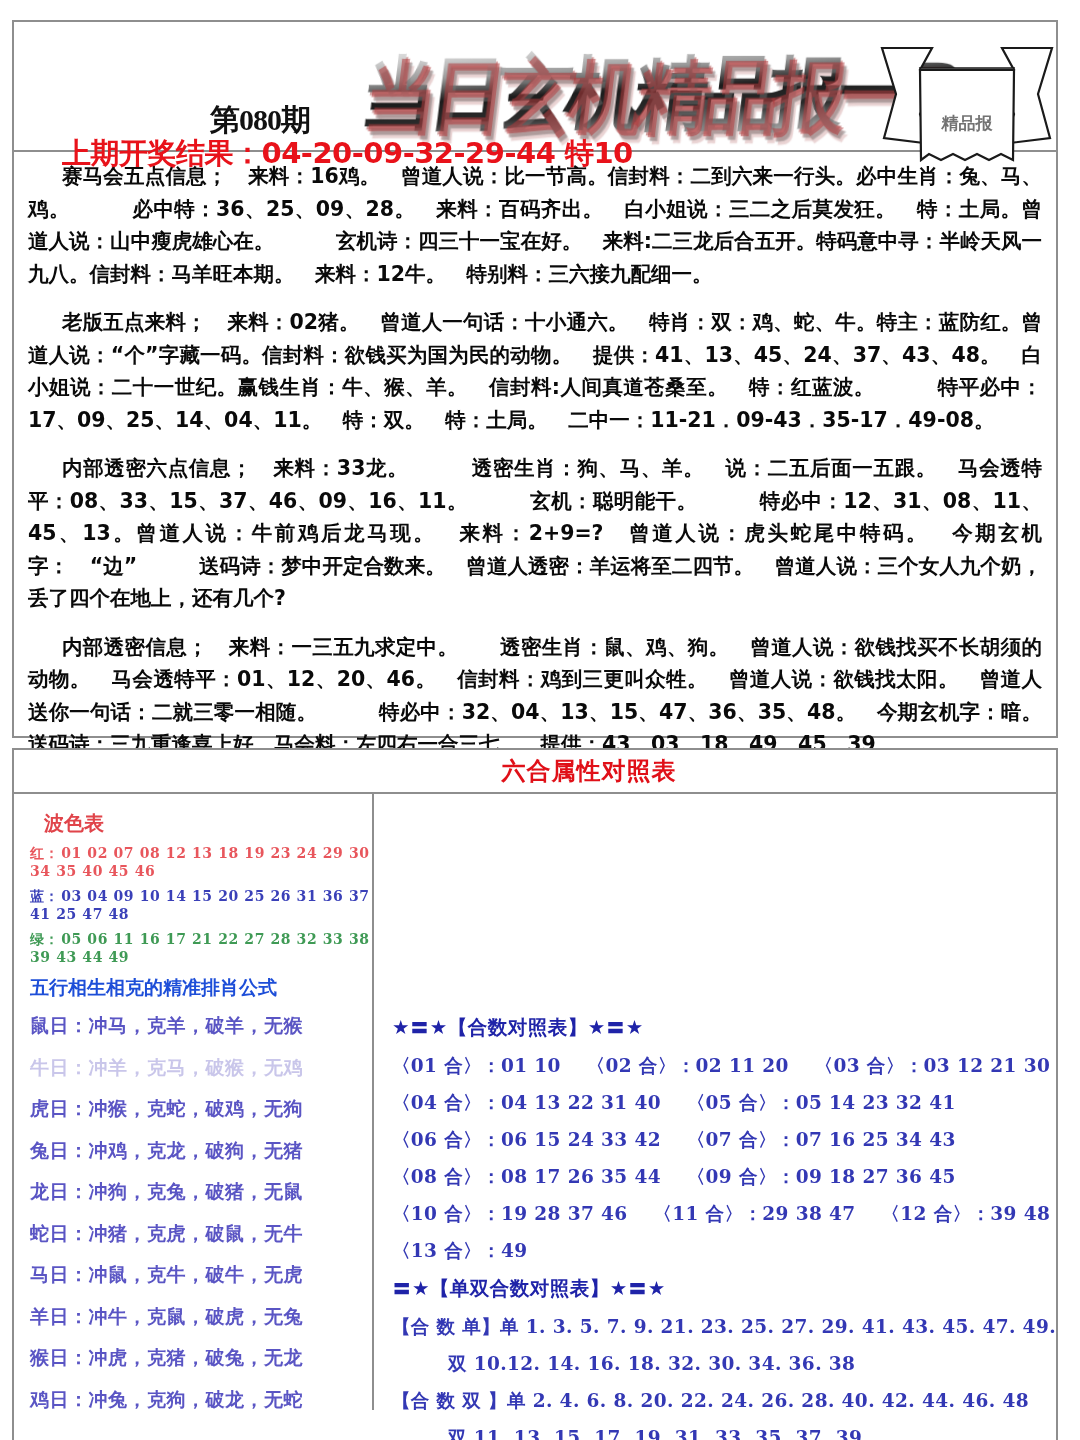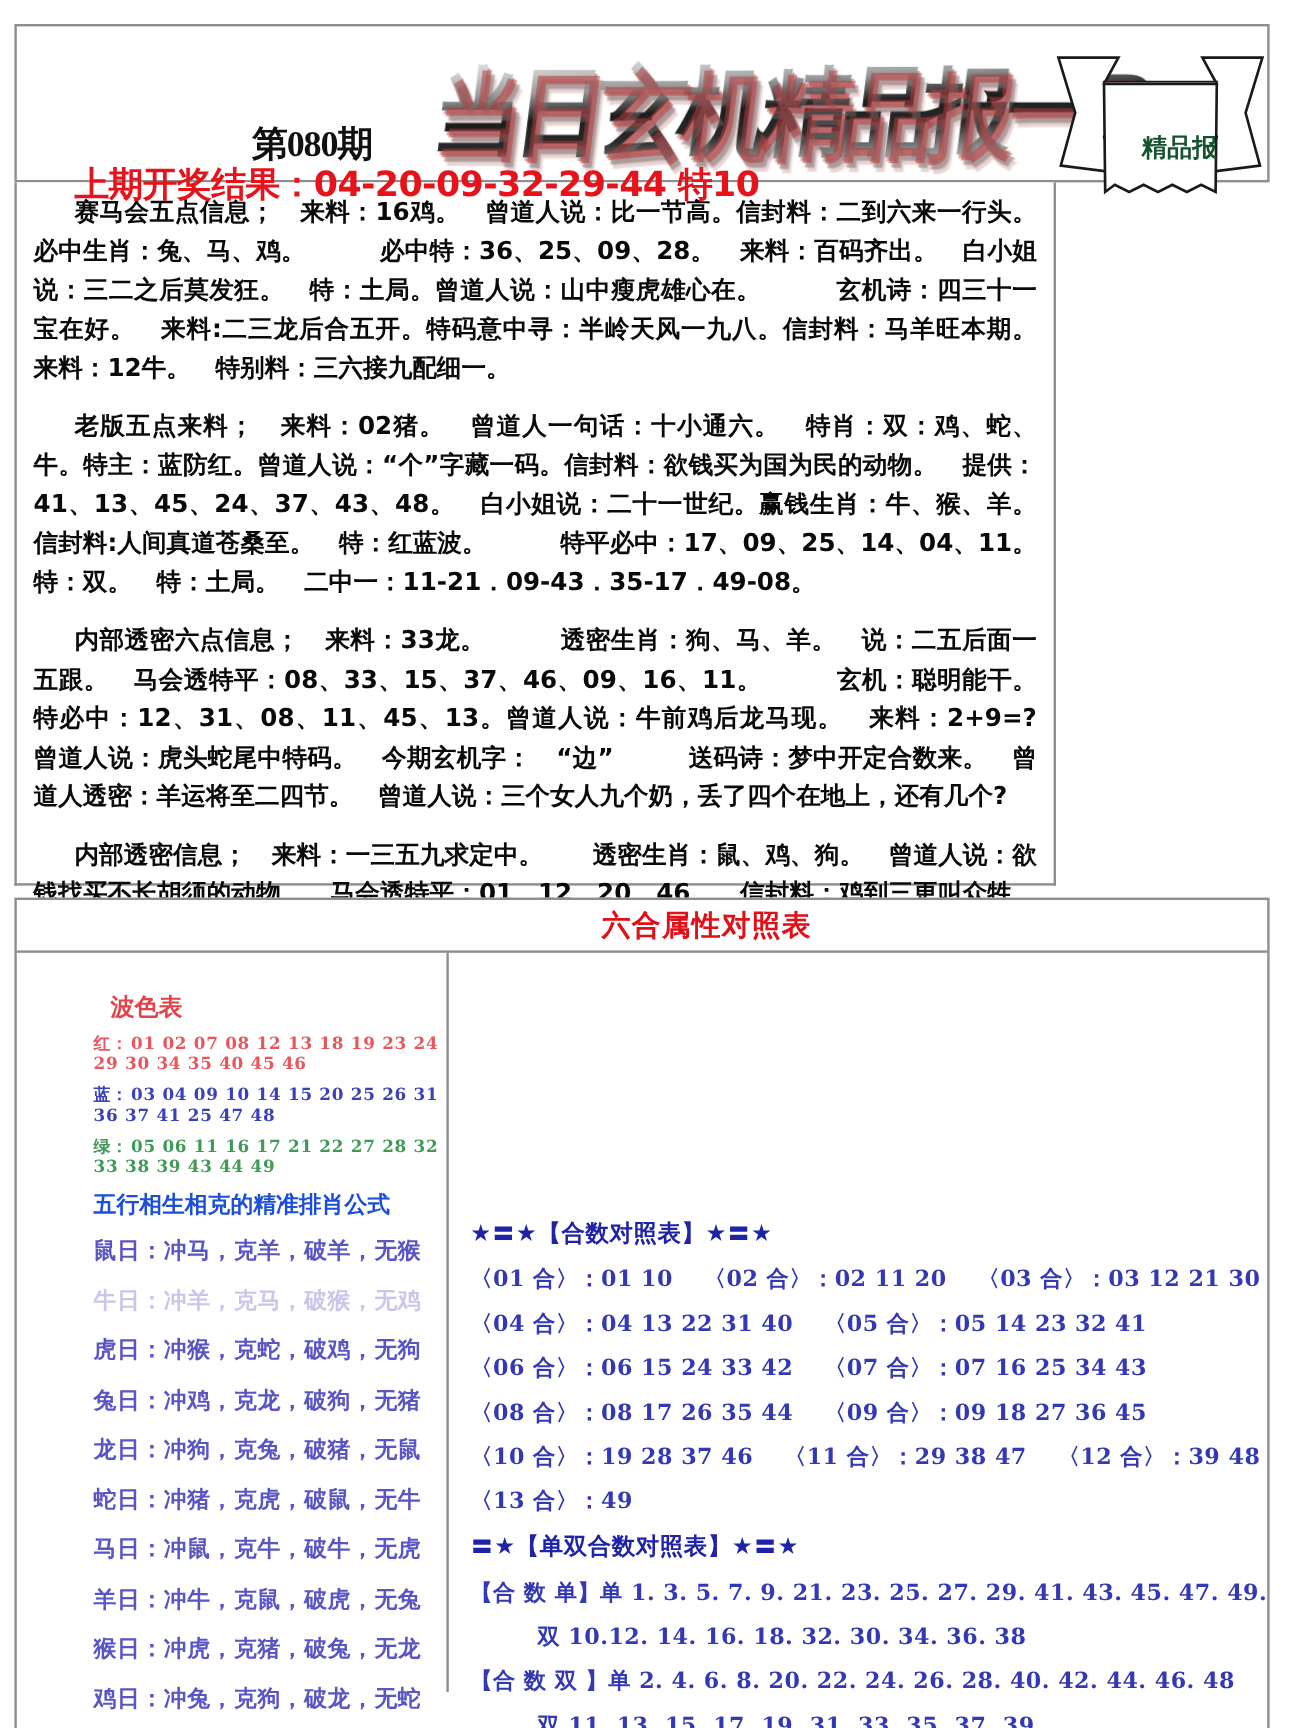--- a/index.html
+++ b/index.html
@@ -49,28 +49,27 @@
     pointer-events:none;
   }
 
   
   .ribbon{
     position:absolute;left:862px;top:22px;width:182px;height:128px;z-index:6;
   }
   .ribbon svg{display:block;}
   .ribbon-label{
     position:absolute;left:50%;top:62%;transform:translate(-50%,-50%);
-    font-size:21px;font-weight:bold;color:#14532d;white-space:nowrap;
+    font-size:17px;font-weight:bold;color:#737373;white-space:nowrap;
     letter-spacing:0px;
-    margin-left:16px;
   }
 
   
   .article{
-    position:absolute;left:12px;top:152px;width:868px;height:586px;
+    position:absolute;left:12px;top:152px;width:1046px;height:586px;
     border:2px solid #8e8e8e;border-top:none;background:#fff;box-sizing:border-box;
     padding:8px 14px 0 14px;
   }
   .para{
     font-size:20.5px;line-height:32.5px;color:#0a0a0a;font-weight:bold;
     text-align:justify;text-align-last:left;
     letter-spacing:0px;margin:0 0 16px 0;
     text-indent:34px;
     font-family:"DejaVu Sans","Liberation Sans",sans-serif;
   }
@@ -85,22 +84,21 @@
     display:flex;align-items:center;justify-content:center;
     box-sizing:border-box;
   }
   .tbl-head .t{
     margin-left:108px;
     font-size:24px;font-weight:bold;color:#e01018;letter-spacing:1px;
   }
   .tbl-body{display:flex;height:616px;box-sizing:border-box;}
   .col-left{
     width:536px;border-right:2px solid #8e8e8e;box-sizing:border-box;
-    padding:26px 0 0 16px;
-    margin-left:48px;
+    padding:10px 0 0 16px;
   }
   .col-right{
     flex:1;box-sizing:border-box;padding:16px 0 0 18px;position:relative;
   }
 
   .wave-title{font-size:20px;font-weight:bold;color:#e0444a;margin:6px 0 8px 14px;}
   .wave-row{font-size:14px;font-weight:bold;margin:0 0 9px 0;letter-spacing:0.6px;
     font-family:"DejaVu Serif","Liberation Serif",serif;}
   .wave-row .lbl{margin-right:2px;}
   .w-red{color:#e8565c;}

